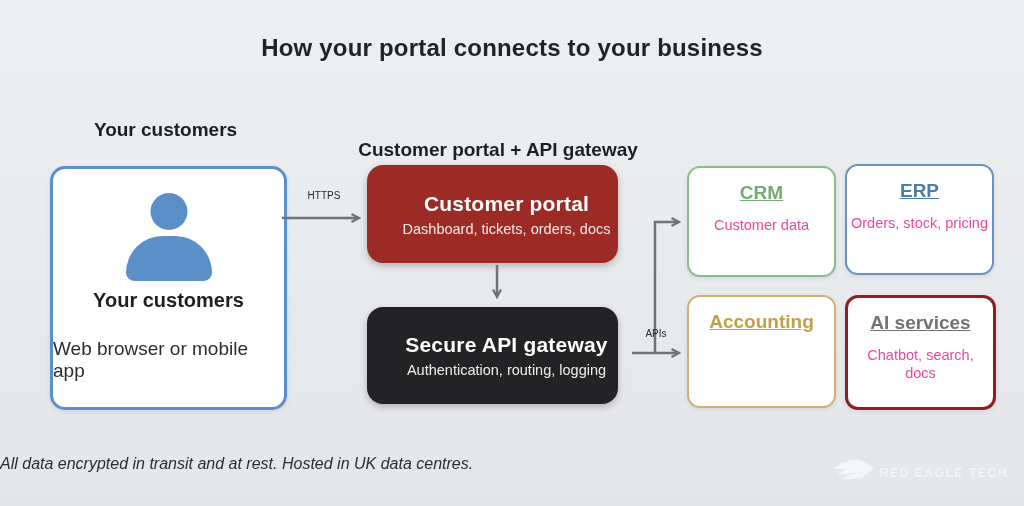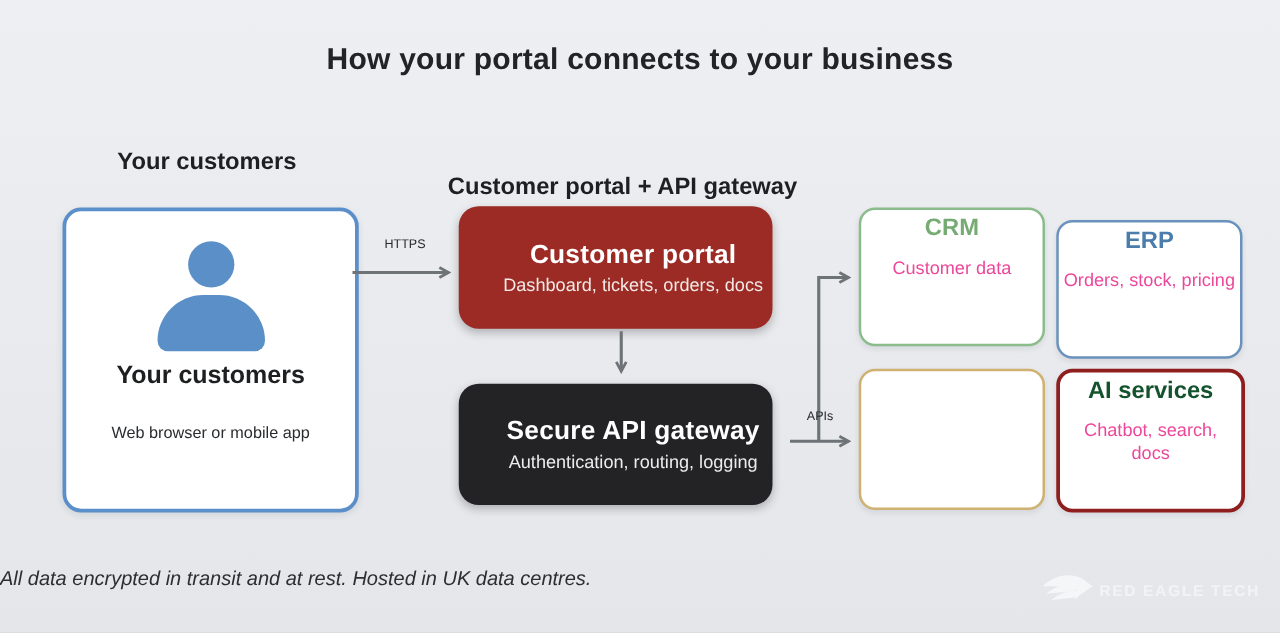--- a/index.html
+++ b/index.html
@@ -29,45 +29,45 @@
   .person-head{
     position:absolute; left:50%; top:0; transform:translateX(-50%);
     width:37px; height:37px; border-radius:50%; background:#5b8fc7;
   }
   .person-body{
     position:absolute; left:50%; bottom:0; transform:translateX(-50%);
     width:86px; height:45px; background:#5b8fc7;
     border-radius:44px 44px 10px 10px;
   }
   .customer-box .box-title{ margin-top:8px; font-size:20px; font-weight:bold; color:#1d1f21;}
-  .customer-box .box-sub{ margin-top:26px; font-size:13px; color:#2a2d30;}
+  .customer-box .box-sub{ margin-top:26px; font-size:19px; color:#2a2d30;}
 
   
   .mid-box{
     position:absolute; left:367px; width:223px; border-radius:16px;
     display:flex; flex-direction:column; align-items:center; justify-content:center;
     color:#ffffff; box-shadow:0 3px 7px rgba(40,40,45,.28);padding-left:28px;
   }
   #portal-box{ top:165px; height:98px; }
   #gateway-box{ top:307px; height:97px; }
   .mid-box .box-title{ font-size:21px; font-weight:bold; letter-spacing:.2px;}
   .mid-box .box-sub{ margin-top:5px; font-size:14.5px; color:#f3e9e7;}
   #gateway-box .box-sub{ color:#ececec; }
 
   
   .sys-box{
     position:absolute; width:145px; background:#ffffff; border-radius:13px;
     border:2.5px solid #999; box-shadow:0 2px 4px rgba(60,70,90,.10);
     display:flex; flex-direction:column; align-items:center; text-align:center;
   }
   #box-crm{ left:687px; top:166px; height:107px;}
-  #box-erp{ left:845px; top:176px; height:107px;}
+  #box-erp{ left:845px; top:164px; height:107px;}
   #box-accounting{ left:687px; top:295px; height:109px;}
   #box-ai{ left:845px; top:295px; height:109px; border-width:3px;}
-  .sys-title{ margin-top:4px; font-size:19px; font-weight:bold; }
+  .sys-title{ margin-top:14px; font-size:19px; font-weight:bold;text-decoration:underline; }
   .sys-sub{ margin-top:12px; font-size:14.5px; color:#ec4899; line-height:1.25; padding:0 3px;}
   #box-ai .sys-sub{ max-width:112px; }
 
   
   svg.arrows{ position:absolute; left:0; top:0; }
   .arrow-line{ stroke:#6e7378; stroke-width:2.5; fill:none; }
   .flow-label{
     position:absolute; font-size:10px; color:#26292c; text-align:center;
   }
   #label-https{ left:281px; top:190px; width:86px; }
@@ -120,24 +120,25 @@
     <div class="sys-title" style="color: rgb(118, 171, 116);">CRM</div>
     <div class="sys-sub">Customer data</div>
   </div>
 
   <div class="sys-box" id="box-erp" style="border-color: rgb(106, 146, 189);">
     <div class="sys-title" style="color: rgb(74, 124, 172);">ERP</div>
     <div class="sys-sub">Orders, stock, pricing</div>
   </div>
 
   <div class="sys-box" id="box-accounting" style="border-color: rgb(207, 178, 114);">
+    <div class="sys-title" style="color: rgb(194, 160, 74);">Accounting</div>
   </div>
 
   <div class="sys-box" id="box-ai" style="border-color: rgb(143, 31, 31);">
-    <div class="sys-title" style="color: #14532d;">AI services</div>
+    <div class="sys-title" style="color: #737373;">AI services</div>
     <div class="sys-sub">Chatbot, search, docs</div>
   </div>
 
   <svg class="arrows" width="1024" height="506">
     <defs>
       <marker id="arrowhead" markerWidth="11" markerHeight="11" refX="8" refY="5.5" orient="auto" markerUnits="userSpaceOnUse">
         <path d="M1.5,1.5 L9,5.5 L1.5,9.5" fill="none" stroke="#6e7378" stroke-width="2.2"></path>
       </marker>
     </defs>
     <path class="arrow-line" d="M282,218 H358" marker-end="url(#arrowhead)"></path>

